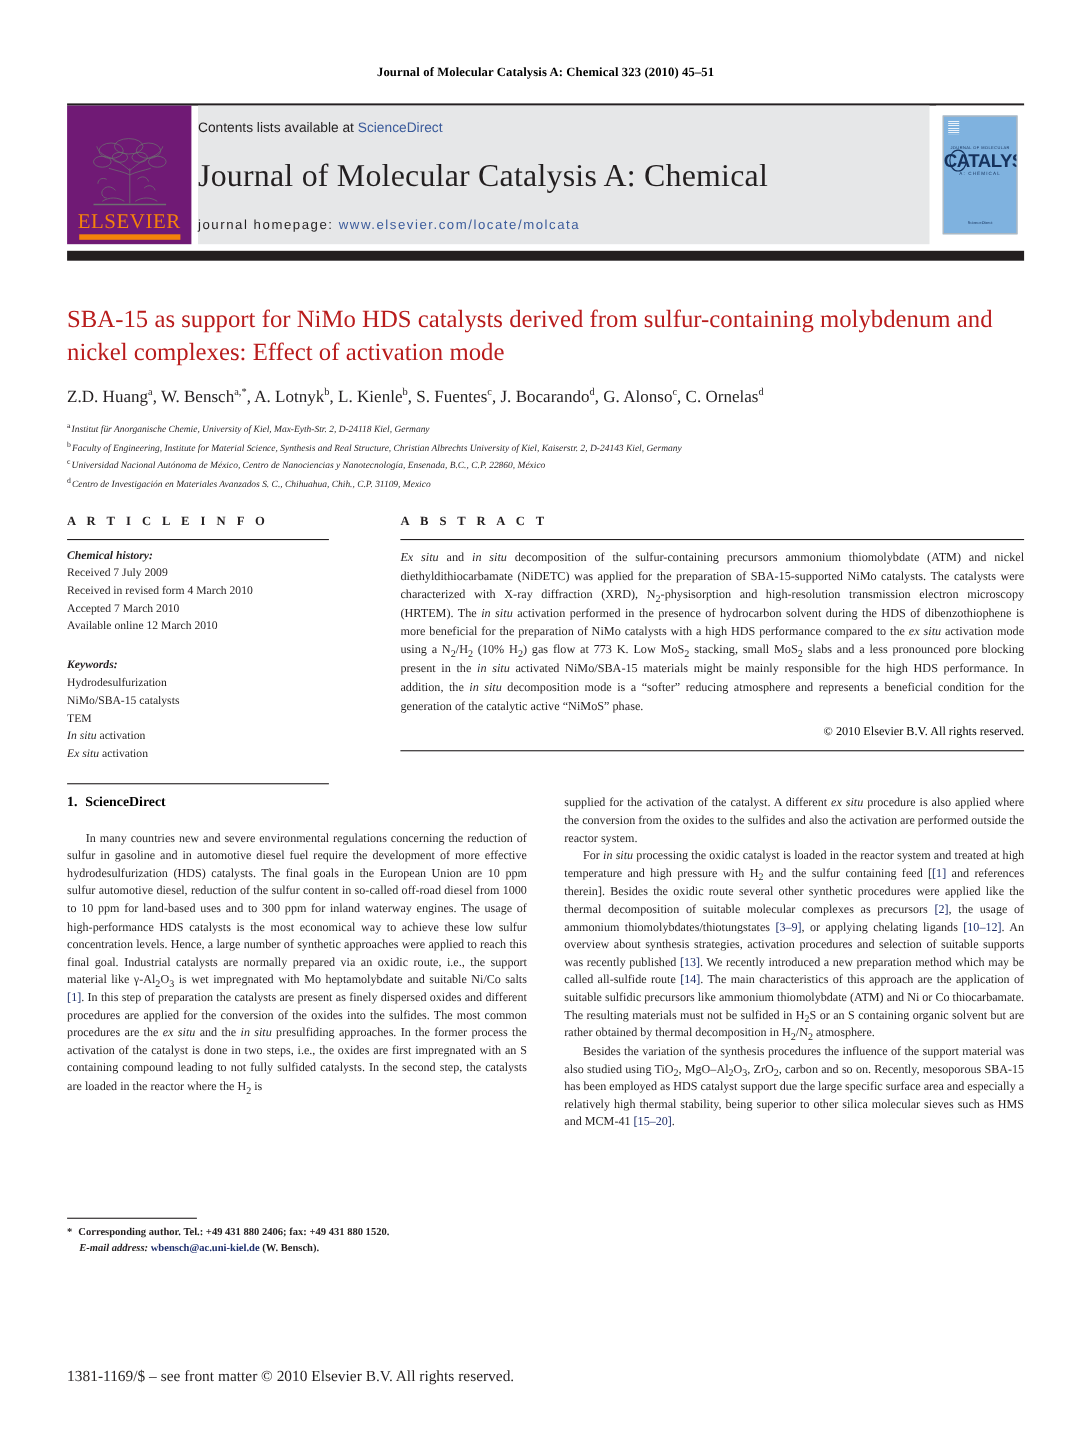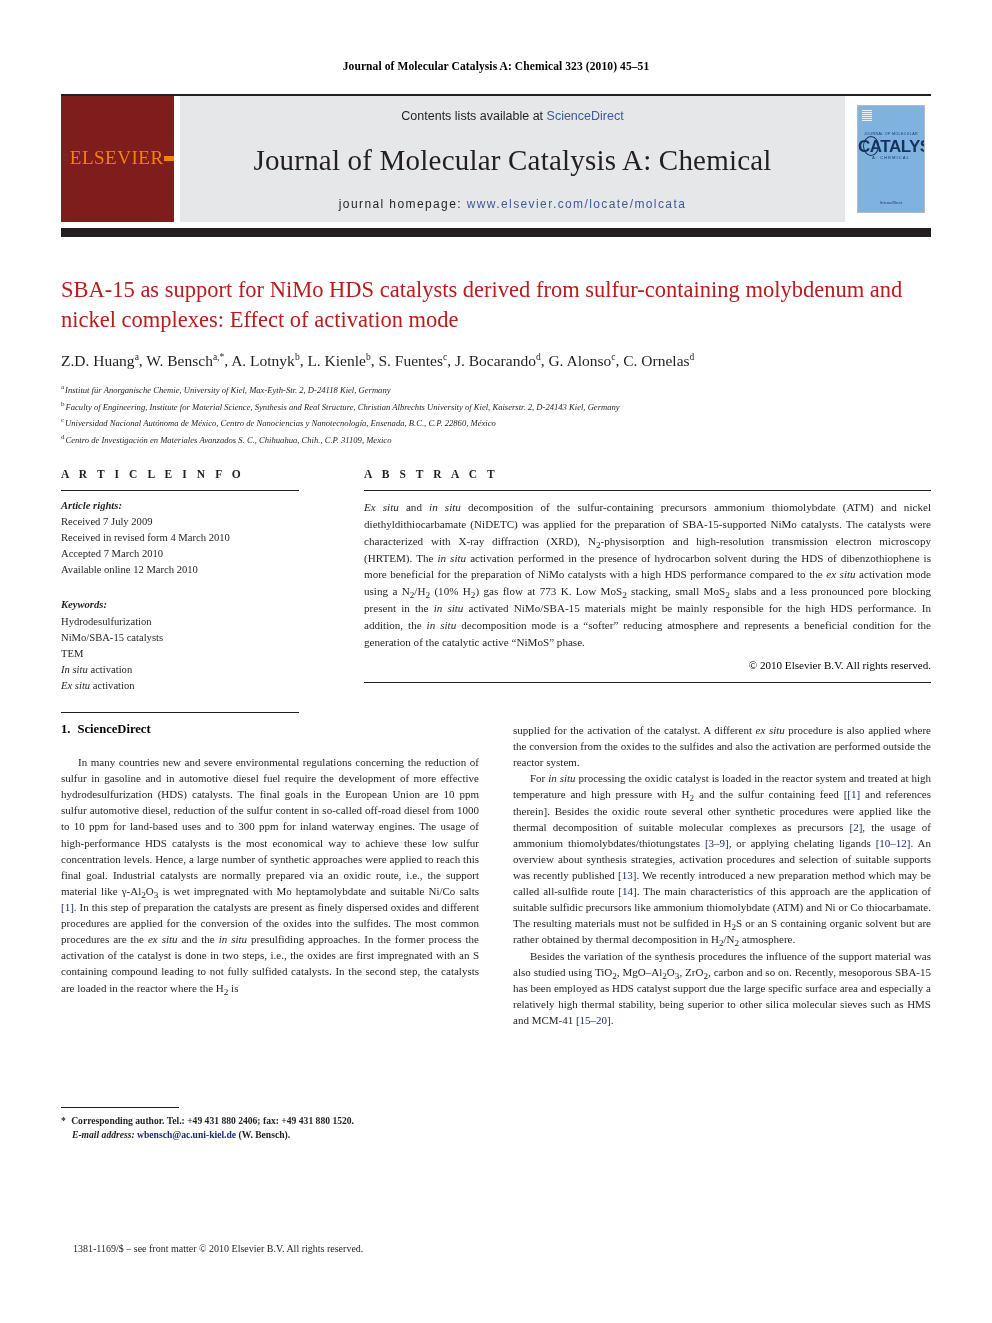--- a/index.html
+++ b/index.html
@@ -42,22 +42,23 @@
     width: 870px;
     height: 128px;
     border-top: 2px solid #231f20;
     box-sizing: border-box;
     display: flex;
     align-items: stretch;
   }
   .elsevier-logo {
     width: 113px;
     flex: 0 0 113px;
-    background: #7f1d1d;
-    display: flex;
+    background: #701a75;
+    display: flex;
+    flex-direction: column;
     align-items: center;
     justify-content: flex-end;
     padding-bottom: 4px;
     box-sizing: border-box;
   }
   .tree-svg { display:block; }
   .elsevier-word {
     font-family: "Liberation Serif", serif;
     font-size: 19px;
     letter-spacing: 0.5px;
@@ -72,21 +73,21 @@
     background: #f5820b;
     margin-top: 2px;
   }
   .masthead-center {
     flex: 1 1 auto;
     background: #e6e7e8;
     margin-left: 6px;
     margin-right: 6px;
     display: flex;
     flex-direction: column;
-    align-items: center;
+    align-items: flex-start;
     justify-content: space-between;
     padding: 13px 0 11px 0;
     box-sizing: border-box;
   }
   .contents-line {
     font-family: "Liberation Sans", sans-serif;
     font-size: 12.5px;
     color: #231f20;
   }
   .contents-line .sd {
@@ -316,24 +317,23 @@
   .fn-text .star { padding-right: 3px; }
   .fn-indent { padding-left: 11px; display: block; }
   .fn-text .lbl { font-style: italic; }
   .fn-text .mail { color: #1c2d6b; }
 
   .imprint {
     position: absolute;
     left: 61px;
     top: 1242px;
     width: 440px;
-    font-size: 10px;
+    font-size: 14px;
     line-height: 1.48;
     color: #231f20;
-    margin-left: 12px;
   }
   .imprint .doi-link { color: #1c2d6b; }
   sub, sup { line-height: 0; }
 </style>
 </head>
 <body>
 
 <div class="page">
 
   <div class="running-head">Journal of Molecular Catalysis A: Chemical 323 (2010) 45–51</div>
@@ -402,21 +402,21 @@
         <div><span class="aff-mark">c</span>Universidad Nacional Autónoma de México, Centro de Nanociencias y Nanotecnología, Ensenada, B.C., C.P. 22860, México</div>
         <div><span class="aff-mark">d</span>Centro de Investigación en Materiales Avanzados S. C., Chihuahua, Chih., C.P. 31109, Mexico</div>
       </div>
   </div>
 
   <div class="info-abstract">
     <div class="col-info">
       <div class="sec-head">A R T I C L E  I N F O</div>
       <div class="rule-thin"></div>
       <div class="info-body">
-        <div class="lbl">Article rights:</div>
+        <div class="lbl">Chemical history:</div>
         <div>
             <div>Received 7 July 2009</div>
             <div>Received in revised form 4 March 2010</div>
             <div>Accepted 7 March 2010</div>
             <div>Available online 12 March 2010</div>
           </div>
       </div>
       <div class="info-body kw-block">
         <div class="lbl">Keywords:</div>
         <div>

